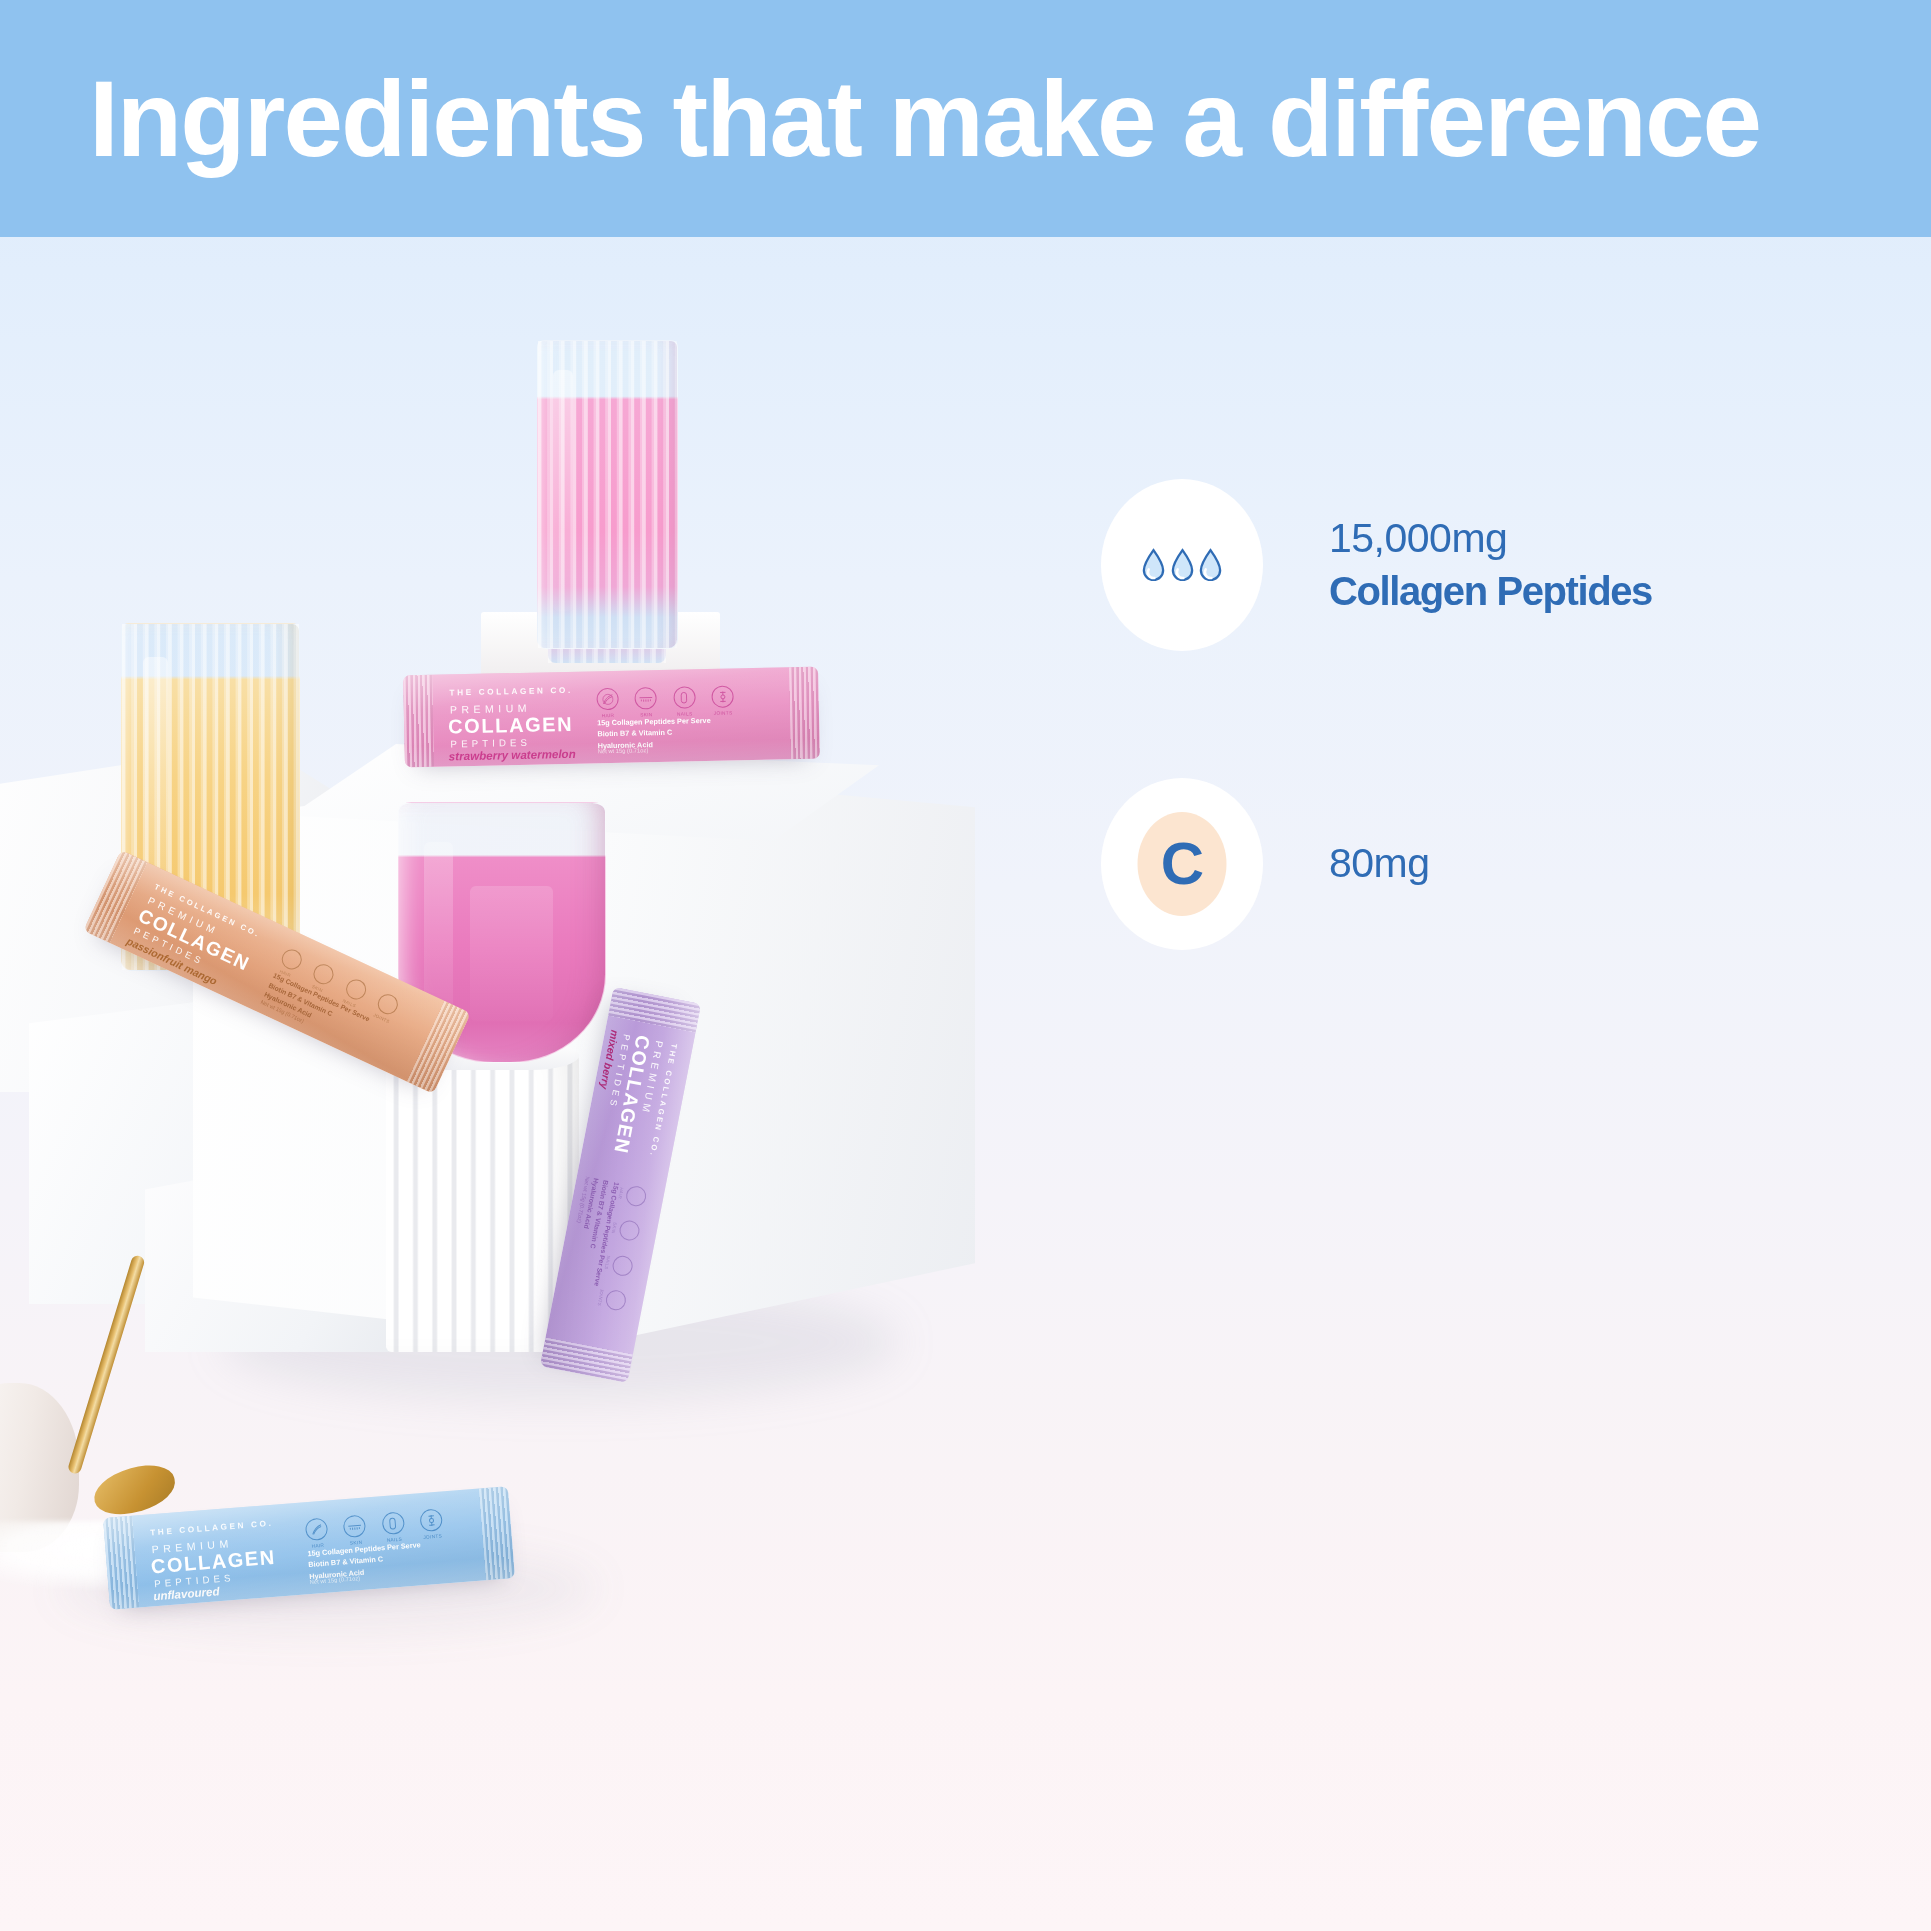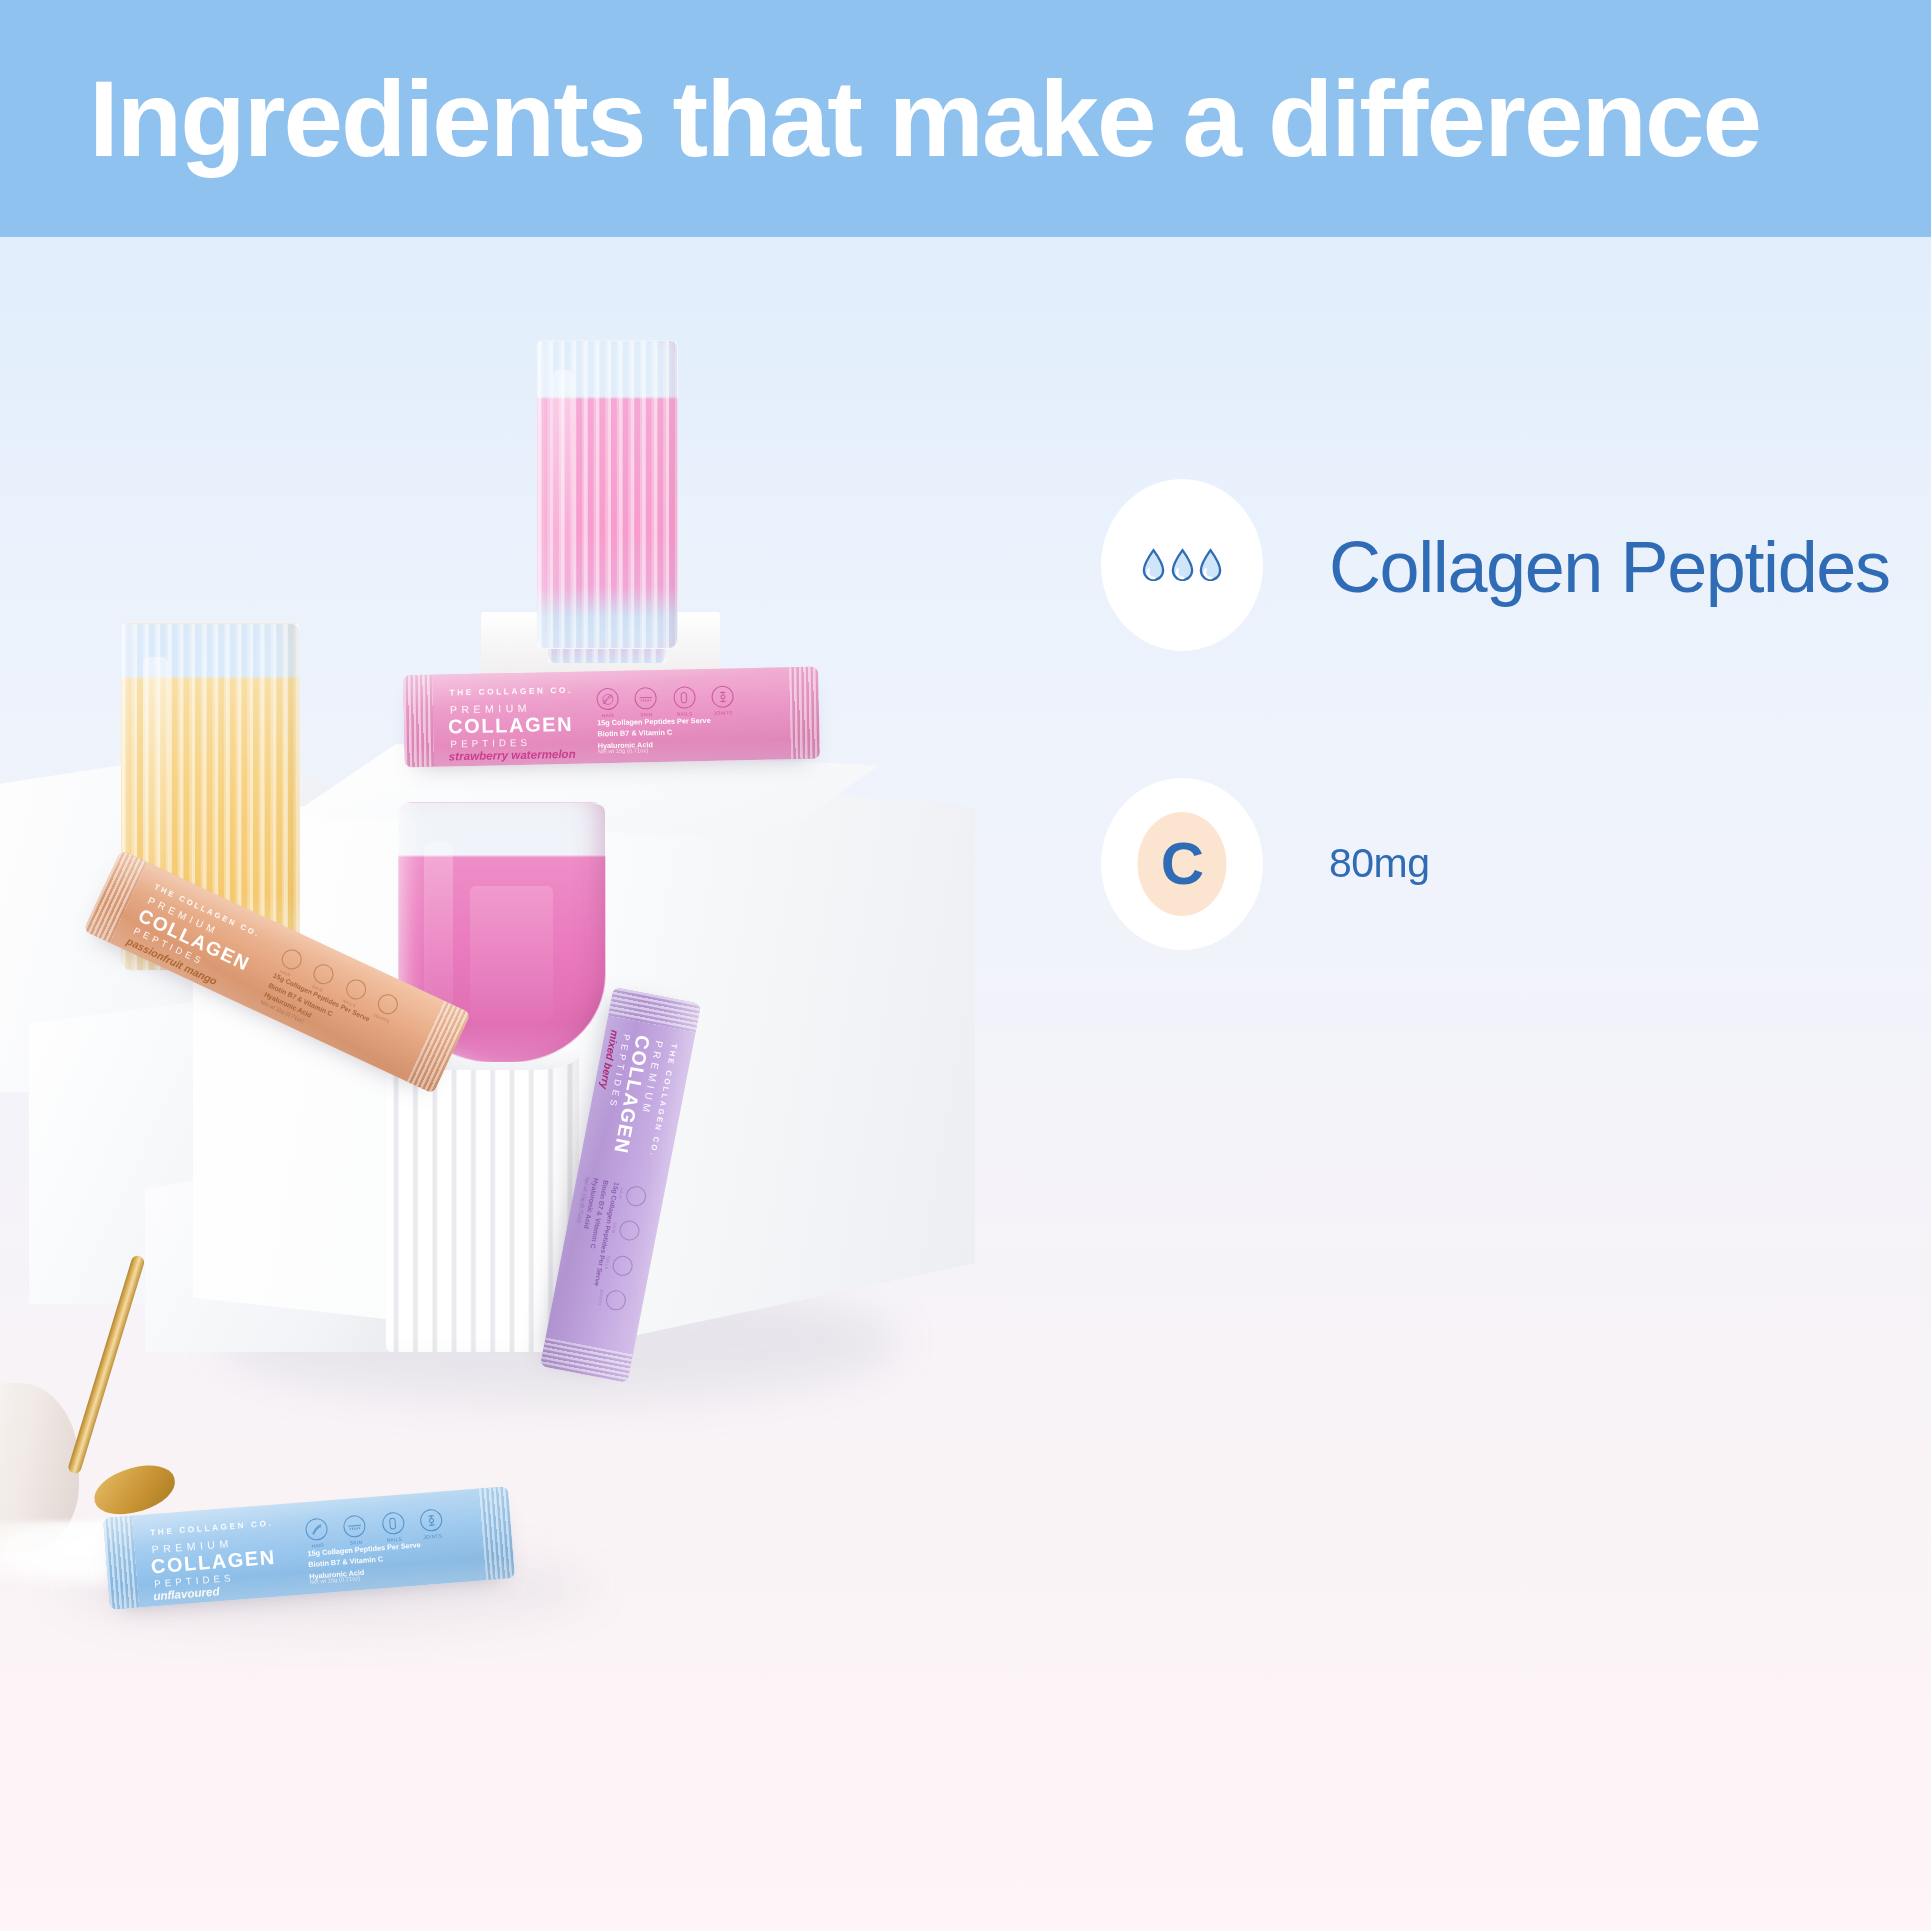--- a/index.html
+++ b/index.html
@@ -83,22 +83,22 @@
   .droplets { position:relative; display:flex; gap:3.9px; }
   .ing-text { margin-left:66px; }
   .ing-amount {
     font-size:41px;
     font-weight:400;
     color:#2f6cb5;
     line-height:1.15;
     letter-spacing:-0.5px;
   }
   .ing-name {
-    font-size:72px;
-    font-weight:400;
+    font-size:40px;
+    font-weight:700;
     color:#2f6cb5;
     line-height:1.18;
     letter-spacing:-1.4px;
     margin-top:5.8px;
     white-space:nowrap;
   }
 
   
   #photo {
     position:absolute; left:0px; top:290px;
@@ -590,20 +590,21 @@
               <path d="M13 2 C13 2 3 16 3 23 a10 10 0 0 0 20 0 C23 16 13 2 13 2Z" fill="#cfe6fa" stroke="#2f6cb5" stroke-width="2.4"></path>
               <path d="M8 22 a6 6 0 0 0 6 9" fill="none" stroke="#ffffff" stroke-width="2.6" stroke-linecap="round"></path>
             </svg>
           <svg width="25" height="35" viewBox="0 0 26 36">
               <path d="M13 2 C13 2 3 16 3 23 a10 10 0 0 0 20 0 C23 16 13 2 13 2Z" fill="#cfe6fa" stroke="#2f6cb5" stroke-width="2.4"></path>
               <path d="M8 22 a6 6 0 0 0 6 9" fill="none" stroke="#ffffff" stroke-width="2.6" stroke-linecap="round"></path>
             </svg>
         </div>
       </div>
       <div class="ing-text">
+        <div class="ing-amount">15,000mg</div>
         <div class="ing-name">Collagen Peptides</div>
       </div>
     </div>
 
 
     <div class="ing-row">
       <div class="ing-badge">
         <div class="badge-blob" style="background:#fce5d0;"></div>
         <div class="badge-letters">C</div>
       </div>

